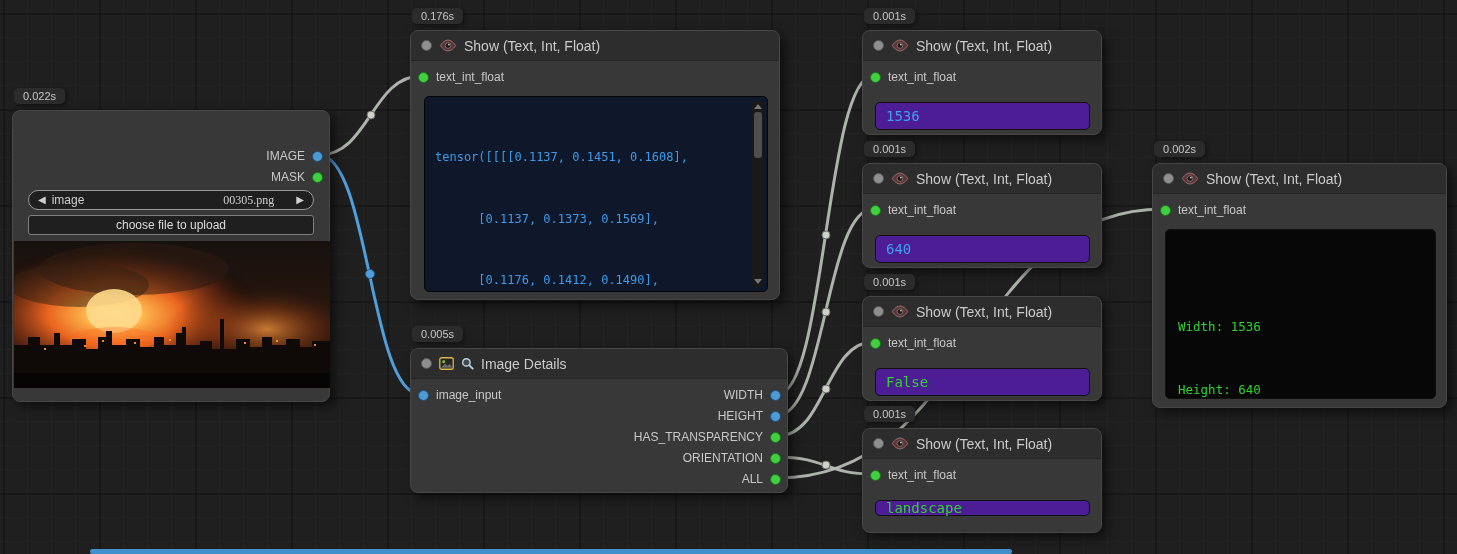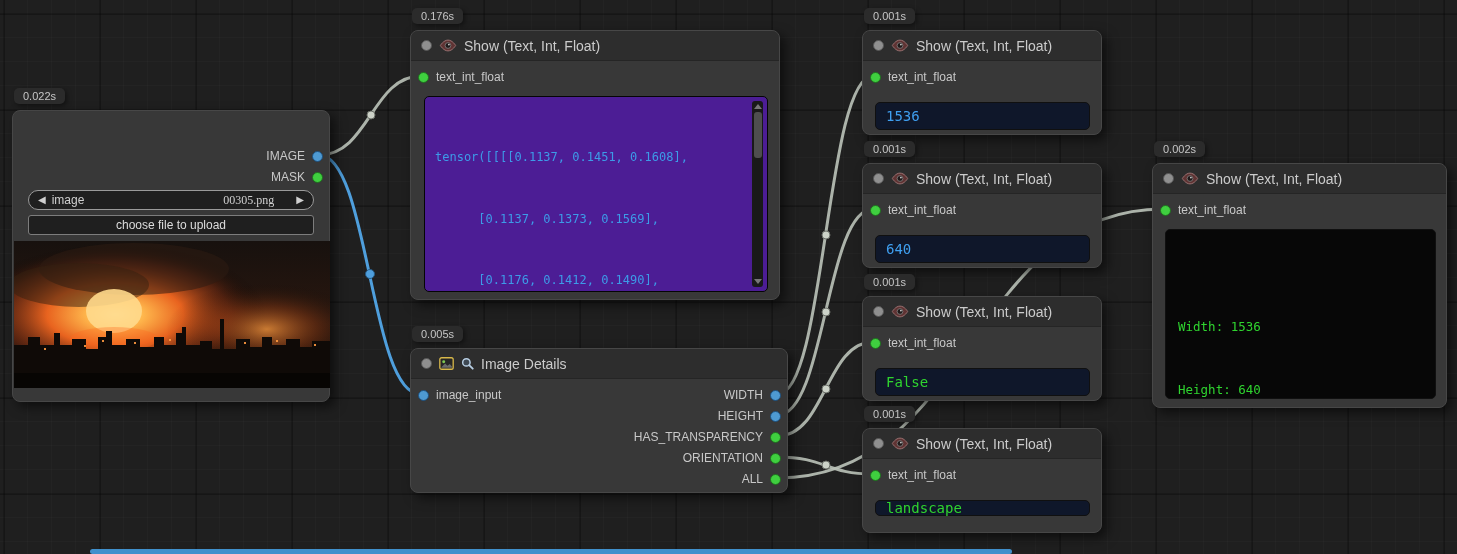--- a/index.html
+++ b/index.html
@@ -34,25 +34,25 @@
   .sdot.blue{background:#4e9ad2;border:1px solid #1d4f7c;}
   .sdot.green{background:#3fcf3f;border:1px solid #1f6e1f;}
   .combo{position:absolute;height:20px;background:#1f1f1f;border:1px solid #9a9a9a;border-radius:11px;
     display:flex;align-items:center;font-size:12px;color:#d0d0d0;padding:0 9px;box-sizing:border-box;gap:6px;}
   .combo .arrow{font-size:10px;color:#cfcfcf;line-height:1;}
   .combo .cvalue{margin-left:auto;margin-right:16px;font-family:Liberation Serif, serif;}
   .btn{position:absolute;height:20px;background:#1f1f1f;border:1px solid #7d7d7d;border-radius:3px;color:#dcdcdc;
     font-size:12px;display:flex;align-items:center;justify-content:center;box-sizing:border-box;}
   .preview{position:absolute;overflow:hidden;}
   .preview svg{display:block;}
-  .codebox{position:absolute;background:#4c1d95;border:1px solid #050505;border-radius:5px;box-sizing:border-box;
+  .codebox{position:absolute;background:#0f172a;border:1px solid #050505;border-radius:5px;box-sizing:border-box;
     font-family:"DejaVu Sans Mono",monospace;font-size:12px;line-height:20.5px;color:#3d9be8;
     padding:9px 20px 0 10px;white-space:pre;overflow:hidden;}
   .code-line{min-height:20.5px;}
-  .valuebox{position:absolute;background:#0f172a;border:1px solid #101010;border-radius:5px;box-sizing:border-box;
+  .valuebox{position:absolute;background:#4c1d95;border:1px solid #101010;border-radius:5px;box-sizing:border-box;
     font-family:"DejaVu Sans Mono",monospace;font-size:14px;display:flex;align-items:center;padding:0 10px;}
   .valuebox.blue{color:#3f9ff0;}
   .valuebox.green{color:#2fd42f;}
   .textblock{position:absolute;background:#070707;border:1px solid #101010;border-radius:5px;box-sizing:border-box;
     font-family:"DejaVu Sans Mono",monospace;font-size:12.5px;line-height:21px;color:#2fd42f;
     padding:44px 12px 0 12px;white-space:pre;overflow:hidden;}
   .vscroll{position:absolute;top:4px;bottom:4px;right:4px;width:11px;background:#191919;border-radius:3px;}
   .vthumb{position:absolute;top:11px;left:1.5px;width:8px;height:46px;background:#4e4e4e;border-radius:3px;}
   .sb-up{position:absolute;top:3px;left:1.5px;width:0;height:0;border-left:4px solid transparent;border-right:4px solid transparent;border-bottom:5px solid #777;}
   .sb-down{position:absolute;bottom:3px;left:1.5px;width:0;height:0;border-left:4px solid transparent;border-right:4px solid transparent;border-top:5px solid #777;}

